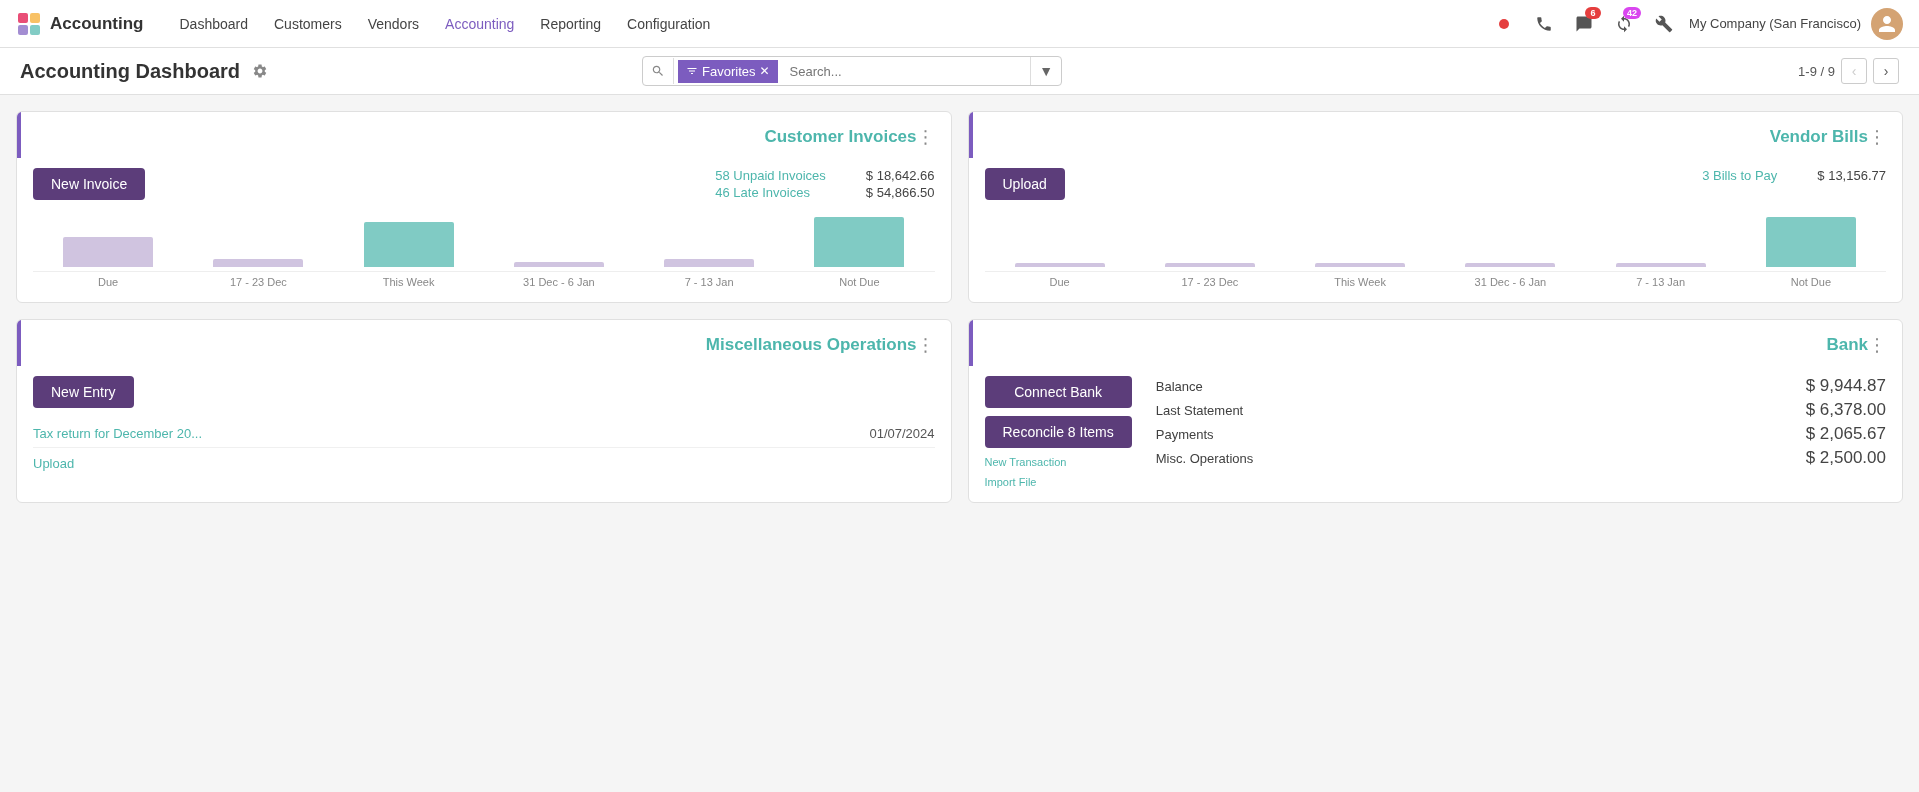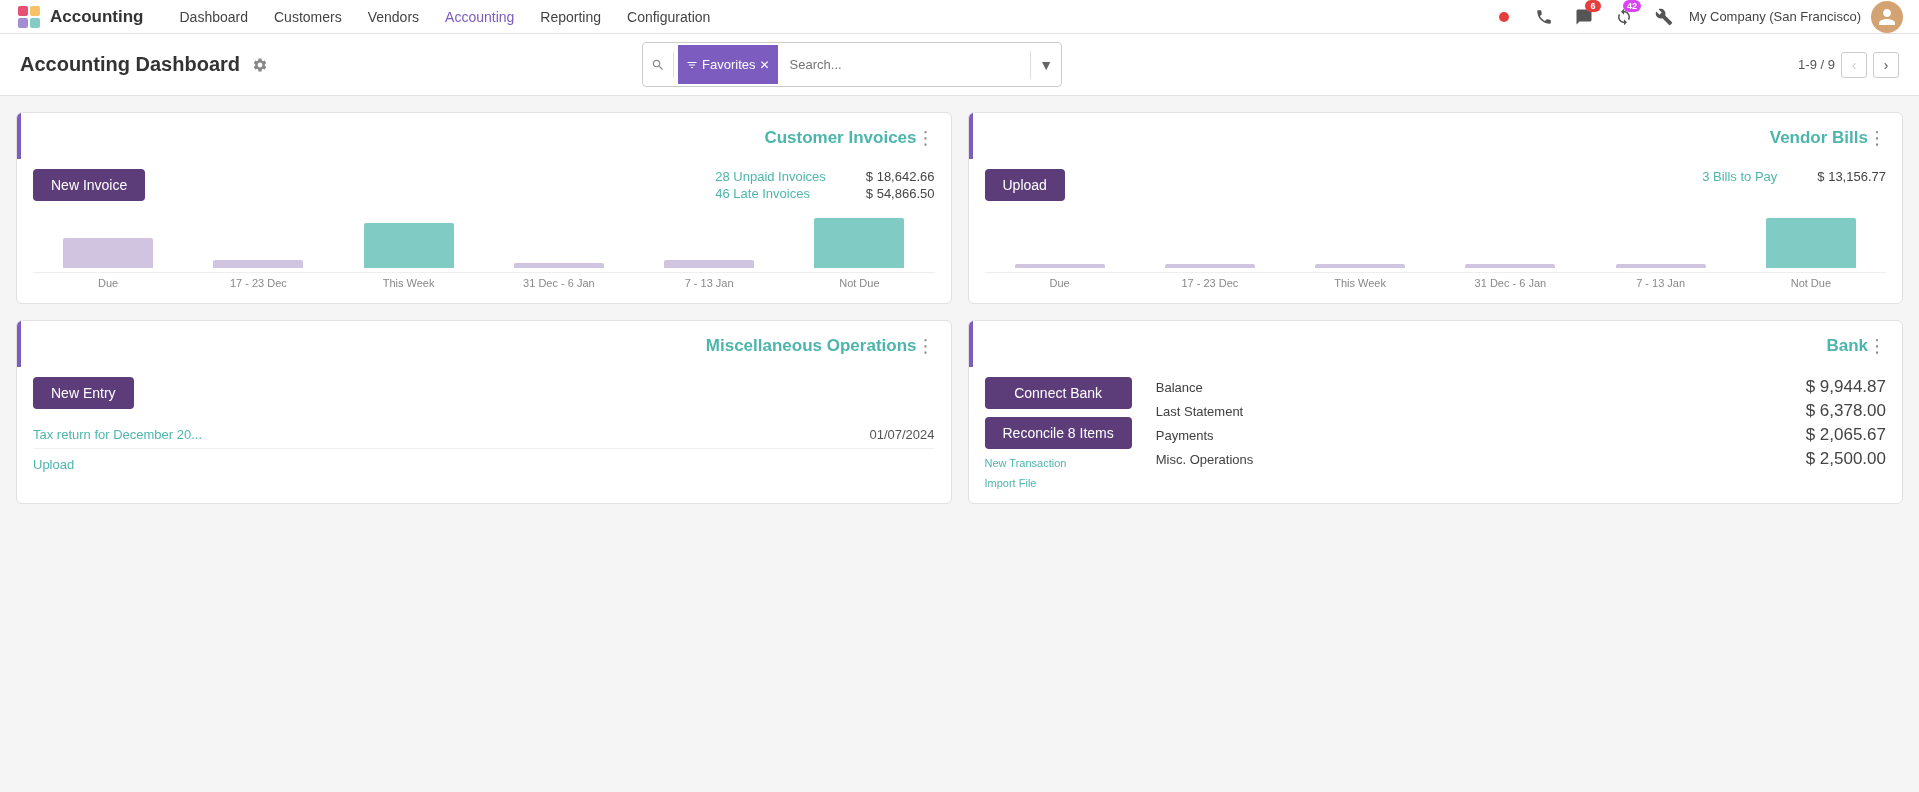--- a/index.html
+++ b/index.html
@@ -1,21 +1,21 @@
 <!DOCTYPE html>
 <html><head>
   <meta charset="utf-8">
   <style>
     * { box-sizing: border-box; margin: 0; padding: 0; }
     body { font-family: -apple-system, BlinkMacSystemFont, 'Segoe UI', sans-serif; background: #f5f5f5; font-size: 14px; color: #333; }
 
     
     .topnav {
       display: flex; align-items: center; background: #fff;
-      padding: 0 16px; height: 34px; border-bottom: 1px solid #e0e0e0;
+      padding: 0 16px; height: 48px; border-bottom: 1px solid #e0e0e0;
       gap: 4px;
     }
     .topnav-logo { display: flex; align-items: center; gap: 8px; margin-right: 8px; }
     .logo-icon { width: 26px; height: 26px; }
     .topnav-app-name { font-size: 17px; font-weight: 600; color: #333; margin-right: 12px; }
     .topnav-menu { display: flex; gap: 2px; flex: 1; }
     .nav-item {
       padding: 6px 12px; border-radius: 4px; cursor: pointer;
       font-size: 14px; color: #444; white-space: nowrap;
     }
@@ -56,21 +56,21 @@
       display: flex; align-items: center; margin: 0 auto;
       border: 1px solid #ccc; border-radius: 4px; background: #fff;
       overflow: hidden; min-width: 420px;
     }
     .search-icon-wrap {
       padding: 6px 8px; color: #888; border-right: 1px solid #ddd;
       display: flex; align-items: center;
     }
     .filter-tag {
       display: flex; align-items: center; gap: 4px;
-      background: #7c5cbf; color: #fff; padding: 12px 8px;
+      background: #7c5cbf; color: #fff; padding: 4px 8px;
       font-size: 13px; margin: 2px 4px;
     }
     .filter-tag-x { cursor: pointer; font-size: 12px; }
     .search-input {
       border: none; outline: none; padding: 6px 8px; flex: 1; font-size: 13px;
     }
     .search-dropdown-btn {
       padding: 6px 8px; cursor: pointer; color: #666; border-left: 1px solid #ddd;
     }
     .pagination-area { display: flex; align-items: center; gap: 6px; margin-left: auto; }
@@ -244,21 +244,21 @@
     <div class="card-header">
       <span class="card-title">Customer Invoices</span>
       <div class="card-menu-btn">⋮</div>
     </div>
     <div class="card-body">
       <div class="card-actions-row">
         <button class="btn-primary">New Invoice</button>
         <div style="flex:1;"></div>
         <div class="stats-col">
           <div style="display:flex;justify-content:space-between;gap:40px;">
-            <span class="stat-link">28 Unpaid Invoices</span>
+            <span class="stat-link">58 Unpaid Invoices</span>
             <span class="stat-amount">$ 18,642.66</span>
           </div>
           <div style="display:flex;justify-content:space-between;gap:40px;">
             <span class="stat-link">46 Late Invoices</span>
             <span class="stat-amount">$ 54,866.50</span>
           </div>
         </div>
       </div>
 
       <div class="bar-chart">

